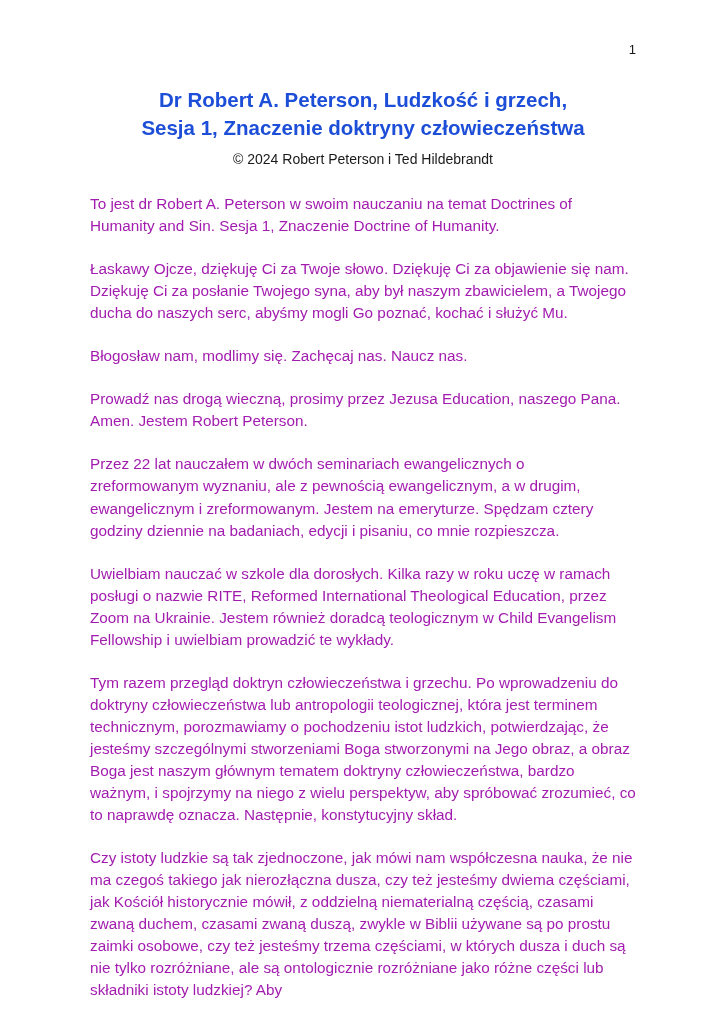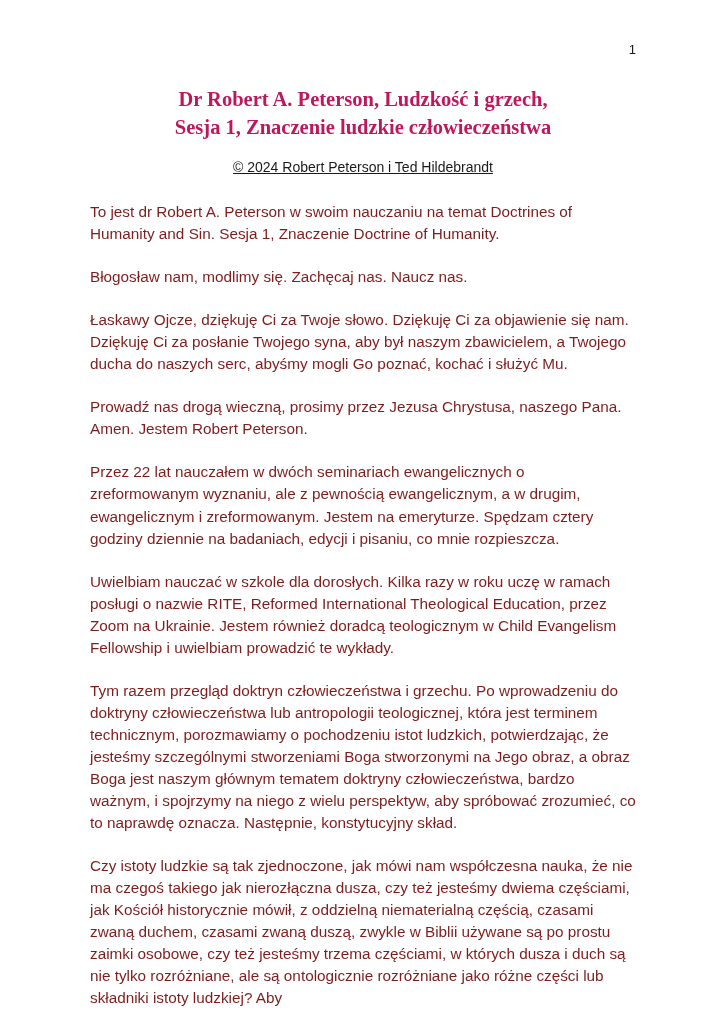--- a/index.html
+++ b/index.html
@@ -27,63 +27,61 @@
   .content {
     padding: 86px 88px 0 90px;
     box-sizing: border-box;
   }
   .doc-title {
     margin: 0;
     text-align: center;
     font-size: 20.5px;
     font-weight: 700;
     line-height: 1.35;
-    color: #be185d;
-    font-family: Liberation Serif, serif;
+    color: #1d4ed8;
   }
   .doc-title span { display: block; }
   .copyright {
     text-align: center;
     font-size: 14px;
-    margin-top: 18px;
+    margin-top: 10px;
     color: #1a1a1a;
-    text-decoration: underline;
   }
   .body-text {
     margin-top: 26px;
   }
   .body-text p {
     margin: 0 0 21px 0;
     font-size: 15.3px;
     line-height: 1.44;
     text-align: left;
-    color: #7f1d1d;
+    color: #a21caf;
   }
 </style>
 </head>
 <body>
 
 <div class="page">
 
   <div class="page-number">1</div>
 
   <div class="content">
 
     <h1 class="doc-title">
       <span>Dr Robert A. Peterson, Ludzkość i grzech,</span>
-      <span>Sesja 1, Znaczenie ludzkie człowieczeństwa</span>
+      <span>Sesja 1, Znaczenie doktryny człowieczeństwa</span>
     </h1>
 
     <div class="copyright">© 2024 Robert Peterson i Ted Hildebrandt</div>
 
     <div class="body-text">
       <p>To jest dr Robert A. Peterson w swoim nauczaniu na temat Doctrines of Humanity and Sin. Sesja 1, Znaczenie Doctrine of Humanity.</p>
+      <p>Łaskawy Ojcze, dziękuję Ci za Twoje słowo. Dziękuję Ci za objawienie się nam. Dziękuję Ci za posłanie Twojego syna, aby był naszym zbawicielem, a Twojego ducha do naszych serc, abyśmy mogli Go poznać, kochać i służyć Mu.</p>
       <p>Błogosław nam, modlimy się. Zachęcaj nas. Naucz nas.</p>
-      <p>Łaskawy Ojcze, dziękuję Ci za Twoje słowo. Dziękuję Ci za objawienie się nam. Dziękuję Ci za posłanie Twojego syna, aby był naszym zbawicielem, a Twojego ducha do naszych serc, abyśmy mogli Go poznać, kochać i służyć Mu.</p>
-      <p>Prowadź nas drogą wieczną, prosimy przez Jezusa Chrystusa, naszego Pana. Amen. Jestem Robert Peterson.</p>
+      <p>Prowadź nas drogą wieczną, prosimy przez Jezusa Education, naszego Pana. Amen. Jestem Robert Peterson.</p>
       <p>Przez 22 lat nauczałem w dwóch seminariach ewangelicznych o zreformowanym wyznaniu, ale z pewnością ewangelicznym, a w drugim, ewangelicznym i zreformowanym. Jestem na emeryturze. Spędzam cztery godziny dziennie na badaniach, edycji i pisaniu, co mnie rozpieszcza.</p>
       <p>Uwielbiam nauczać w szkole dla dorosłych. Kilka razy w roku uczę w ramach posługi o nazwie RITE, Reformed International Theological Education, przez Zoom na Ukrainie. Jestem również doradcą teologicznym w Child Evangelism Fellowship i uwielbiam prowadzić te wykłady.</p>
       <p>Tym razem przegląd doktryn człowieczeństwa i grzechu. Po wprowadzeniu do doktryny człowieczeństwa lub antropologii teologicznej, która jest terminem technicznym, porozmawiamy o pochodzeniu istot ludzkich, potwierdzając, że jesteśmy szczególnymi stworzeniami Boga stworzonymi na Jego obraz, a obraz Boga jest naszym głównym tematem doktryny człowieczeństwa, bardzo ważnym, i spojrzymy na niego z wielu perspektyw, aby spróbować zrozumieć, co to naprawdę oznacza. Następnie, konstytucyjny skład.</p>
       <p>Czy istoty ludzkie są tak zjednoczone, jak mówi nam współczesna nauka, że nie ma czegoś takiego jak nierozłączna dusza, czy też jesteśmy dwiema częściami, jak Kościół historycznie mówił, z oddzielną niematerialną częścią, czasami zwaną duchem, czasami zwaną duszą, zwykle w Biblii używane są po prostu zaimki osobowe, czy też jesteśmy trzema częściami, w których dusza i duch są nie tylko rozróżniane, ale są ontologicznie rozróżniane jako różne części lub składniki istoty ludzkiej? Aby</p>
     </div>
 
   </div>
 </div>
 
 </body></html>

